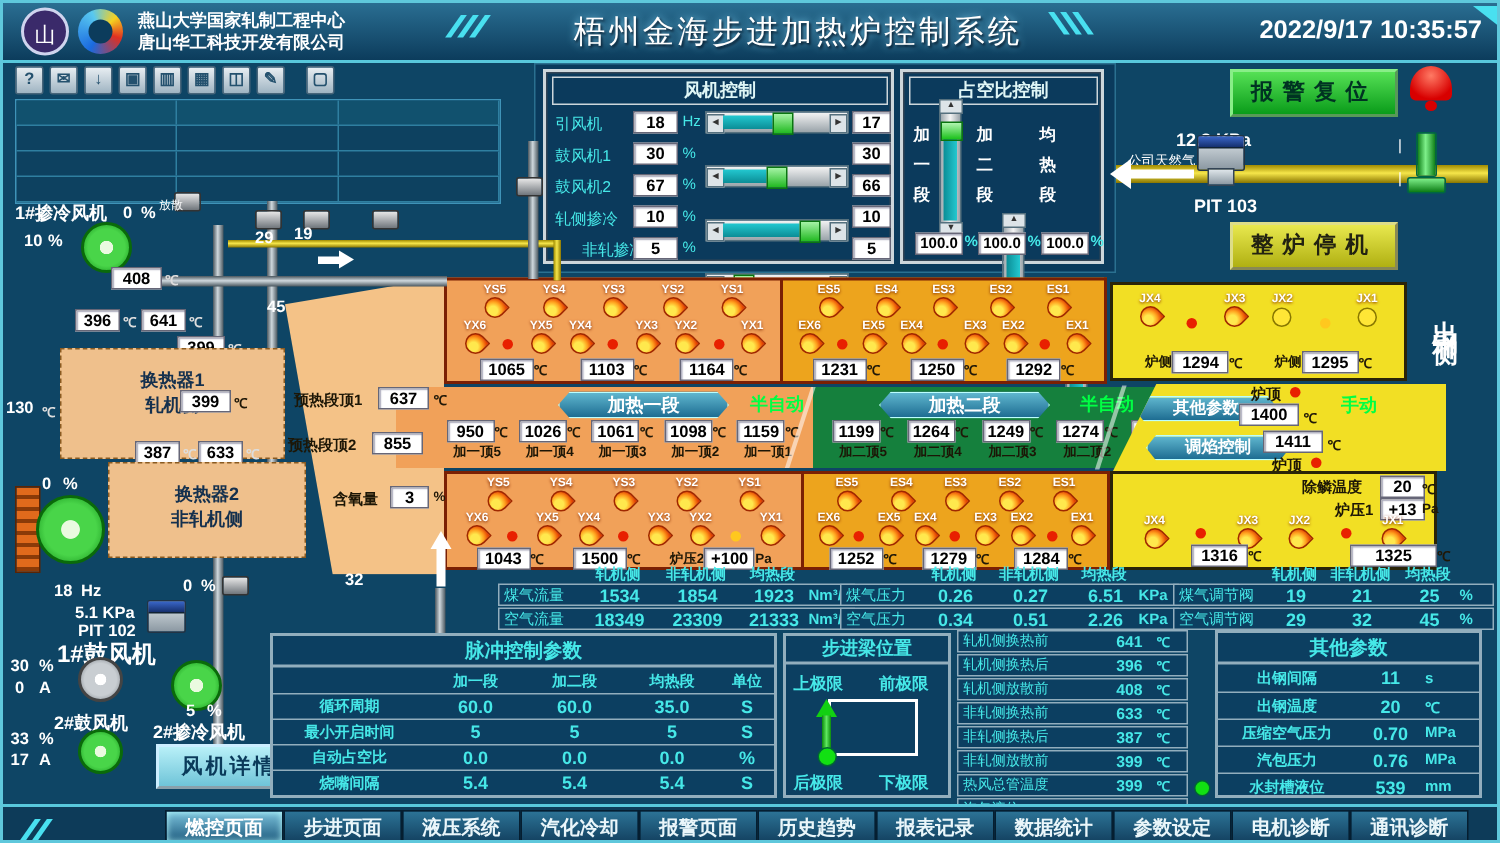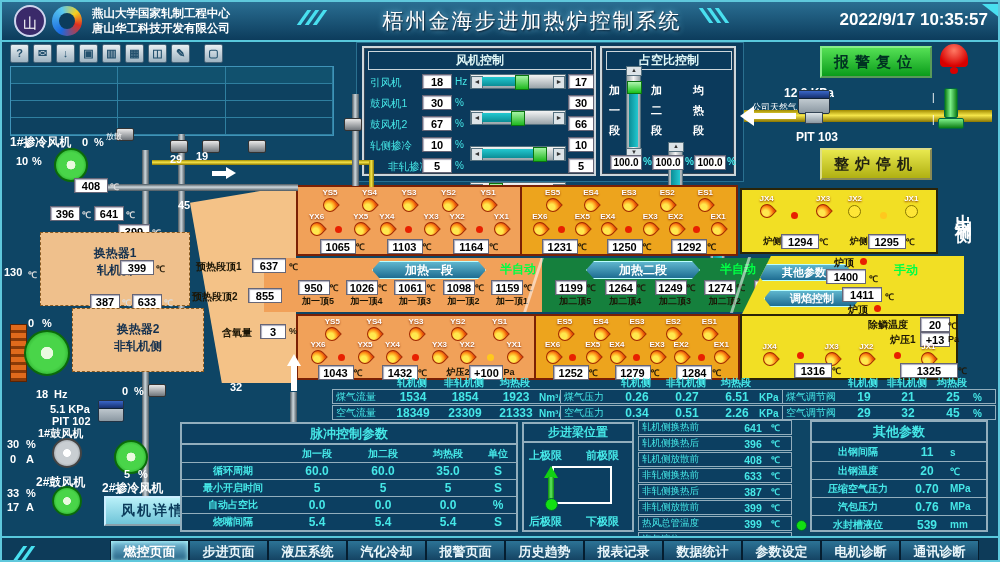--- a/index.html
+++ b/index.html
@@ -581,21 +581,21 @@
           <span class="bl">YX1</span>
           <span class="fl"></span>
         </div>
   </div>
   <div class="tr2" style="height:16px">
     <span class="tu">
           <span class="wb" style="width:36px">1043</span>
           <span class="dc">℃</span>
         </span>
     <span class="tu">
-          <span class="wb" style="width:36px">1432</span>
+          <span class="wb" style="width:36px">1500</span>
           <span class="dc">℃</span>
         </span>
     <span class="tu">
           <span class="zl">炉压2</span>
           <span class="wb" style="width:34px">+100</span>
           <span class="dc">Pa</span>
         </span>
   </div>
 </div>
 
@@ -776,21 +776,21 @@
 <div class="ab fan" style="left:22px;top:328px;width:46px;height:46px"></div>
 <span class="ab num" style="left:34px;top:386px">18</span>
     <span class="ab num" style="left:52px;top:386px">Hz</span>
 <div class="ab num" style="left:48px;top:401px">5.1 KPa</div>
 <div class="ab num" style="left:50px;top:413px">PIT 102</div>
 <div class="ab xm" style="left:96px;top:398px;width:24px;height:20px"></div>
 <span class="ab num" style="left:120px;top:383px">0</span>
     <span class="ab num" style="left:132px;top:383px">%</span>
 <div class="ab mot" style="left:146px;top:382px"></div>
 
-<div class="ab w b" style="left:36px;top:424px;font-size:11px">1#鼓风机</div>
+<div class="ab w b" style="left:36px;top:424px;font-size:16px">1#鼓风机</div>
 <div class="ab fan fangray" style="left:50px;top:436px;width:30px;height:30px"></div>
 <span class="ab num" style="left:5px;top:436px">30</span>
     <span class="ab num" style="left:24px;top:436px">%</span>
 <span class="ab num" style="left:8px;top:451px">0</span>
     <span class="ab num" style="left:24px;top:451px">A</span>
 <div class="ab w b" style="left:34px;top:472px;font-size:12px">2#鼓风机</div>
 <div class="ab fan" style="left:50px;top:484px;width:30px;height:30px"></div>
 <span class="ab num" style="left:5px;top:485px">33</span>
     <span class="ab num" style="left:24px;top:485px">%</span>
 <span class="ab num" style="left:5px;top:499px">17</span>

